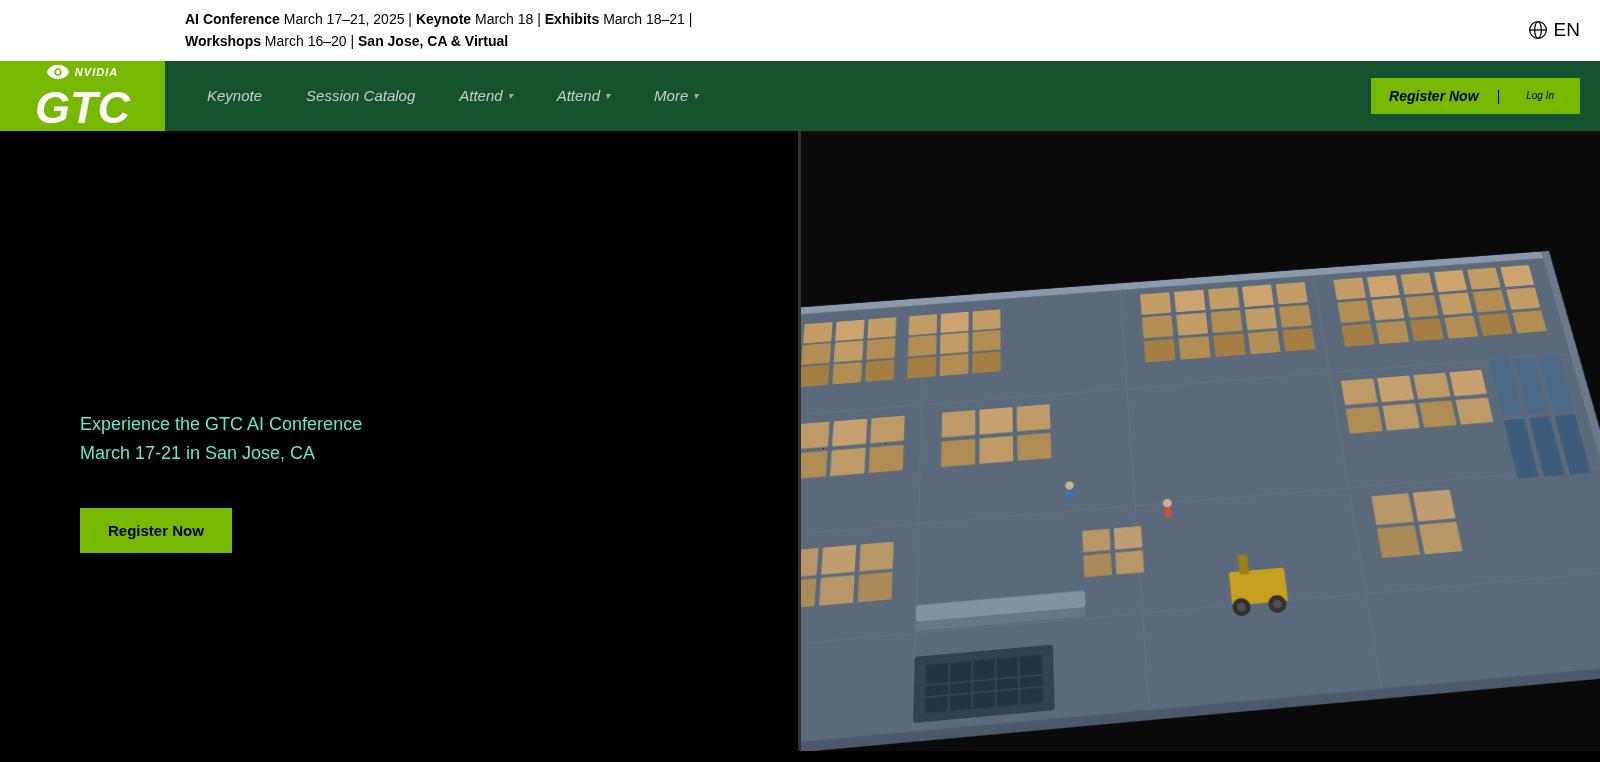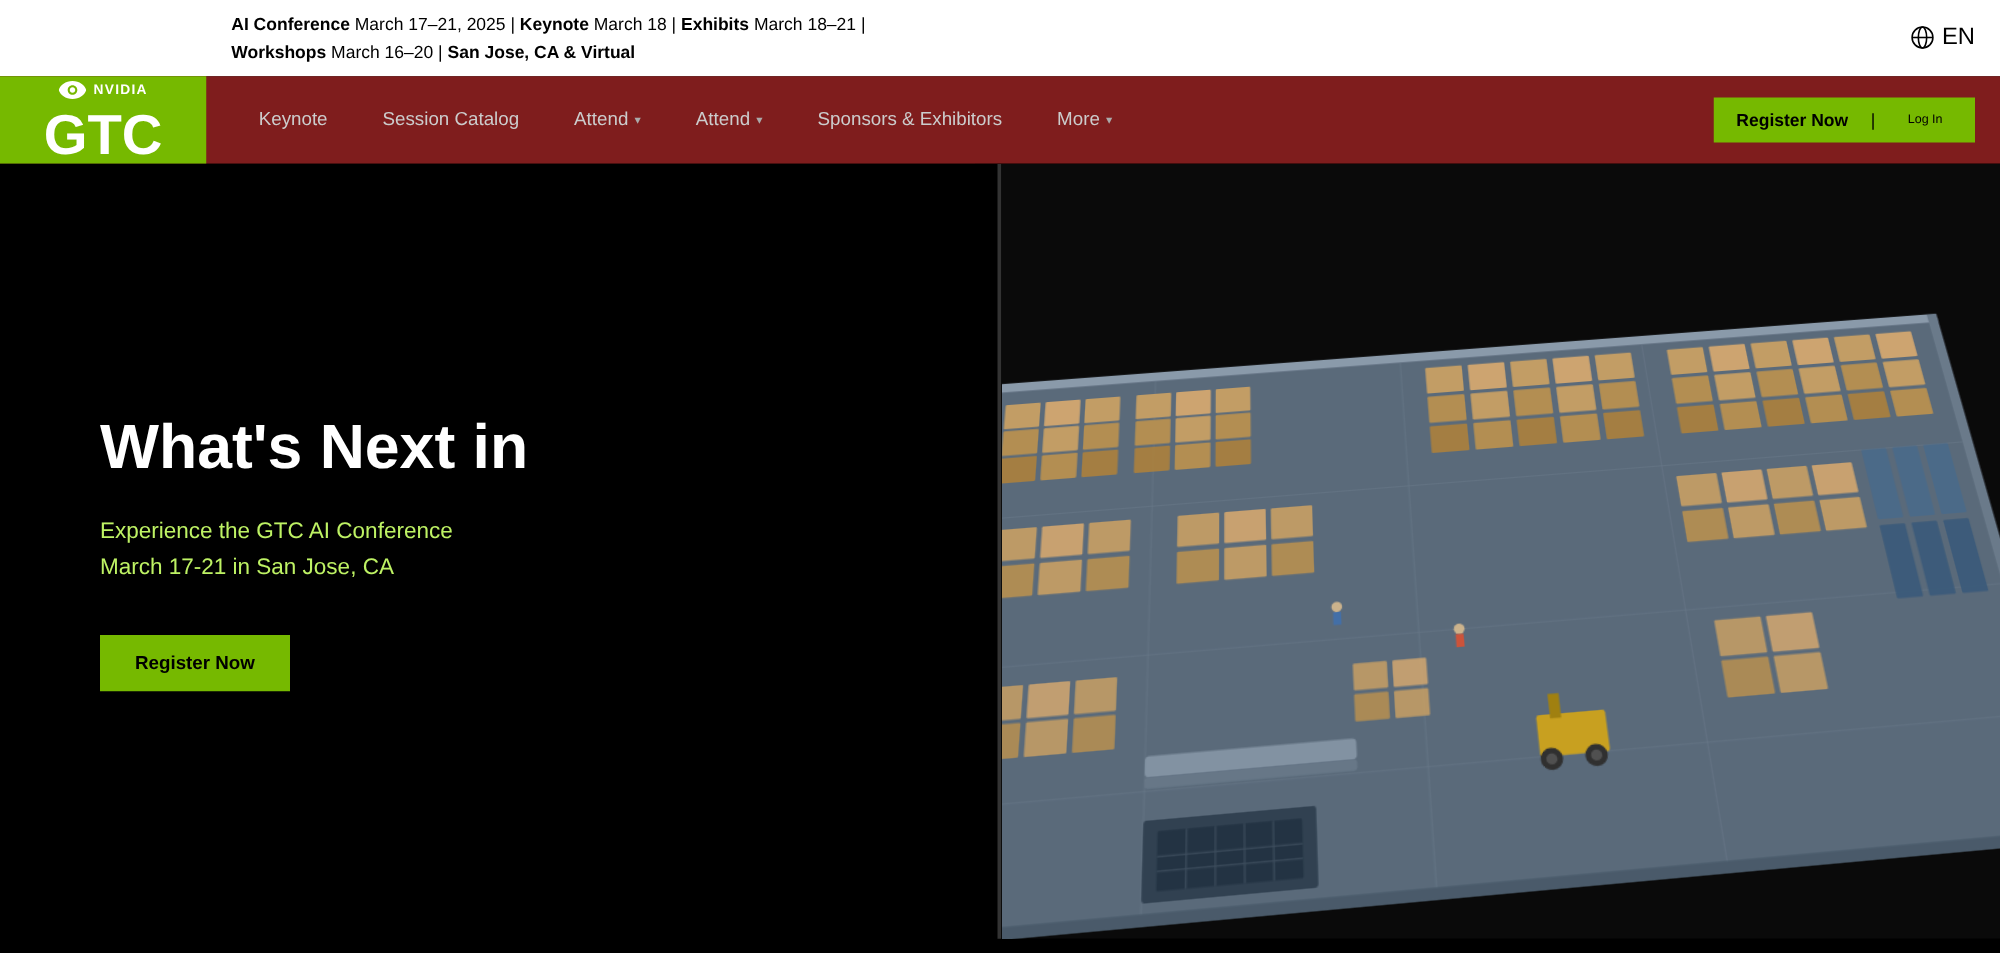--- a/index.html
+++ b/index.html
@@ -26,25 +26,26 @@
       font-size: 19px;
       color: #000;
     }
     .globe-icon {
       width: 20px;
       height: 20px;
     }
 
     
     .header {
-      background: #7f1d1d;
+      background: #14532d;
       display: flex;
       align-items: center;
       height: 70px;
       position: relative;
+      font-style: italic;
     }
 
     
     .logo-block {
       background: #76b900;
       width: 165px;
       height: 100%;
       display: flex;
       flex-direction: column;
       align-items: center;
@@ -197,21 +198,21 @@
     .hero-title {
       font-size: 50px;
       font-weight: 700;
       color: #fff;
       line-height: 1.15;
       margin-bottom: 24px;
     }
 
     .hero-subtitle {
       font-size: 18px;
-      color: #bef264;
+      color: #5eead4;
       line-height: 1.6;
       margin-bottom: 40px;
     }
 
     .hero-register-btn {
       background: #76b900;
       color: #000;
       font-weight: 700;
       font-size: 15px;
       padding: 14px 28px;
@@ -262,42 +263,39 @@
     </a>
     <a class="nav-item">
       <span>Attend</span>
       <span class="nav-chevron">▾</span>
     </a>
     <a class="nav-item">
       <span>Attend</span>
       <span class="nav-chevron">▾</span>
     </a>
     <a class="nav-item">
-      <span>Sponsors &amp; Exhibitors</span>
-    </a>
-    <a class="nav-item">
       <span>More</span>
       <span class="nav-chevron">▾</span>
     </a>
   </nav>
 
   <div class="header-actions">
     <div class="register-login-group">
       <span class="reg-text">Register Now</span>
       <span class="sep">|</span>
       <span class="log-text">Log In</span>
     </div>
   </div>
 </div>
 
 <div class="hero">
 
   <div class="hero-left">
     <h1 class="hero-title">
-      <span>What's Next in</span><br>
+      <br>
     </h1>
     <p class="hero-subtitle">
       <span>Experience the GTC AI Conference</span><br>
       <span>March 17-21 in San Jose, CA</span>
     </p>
     <button class="hero-register-btn">Register Now</button>
   </div>
 
   <div class="hero-divider"></div>
 

